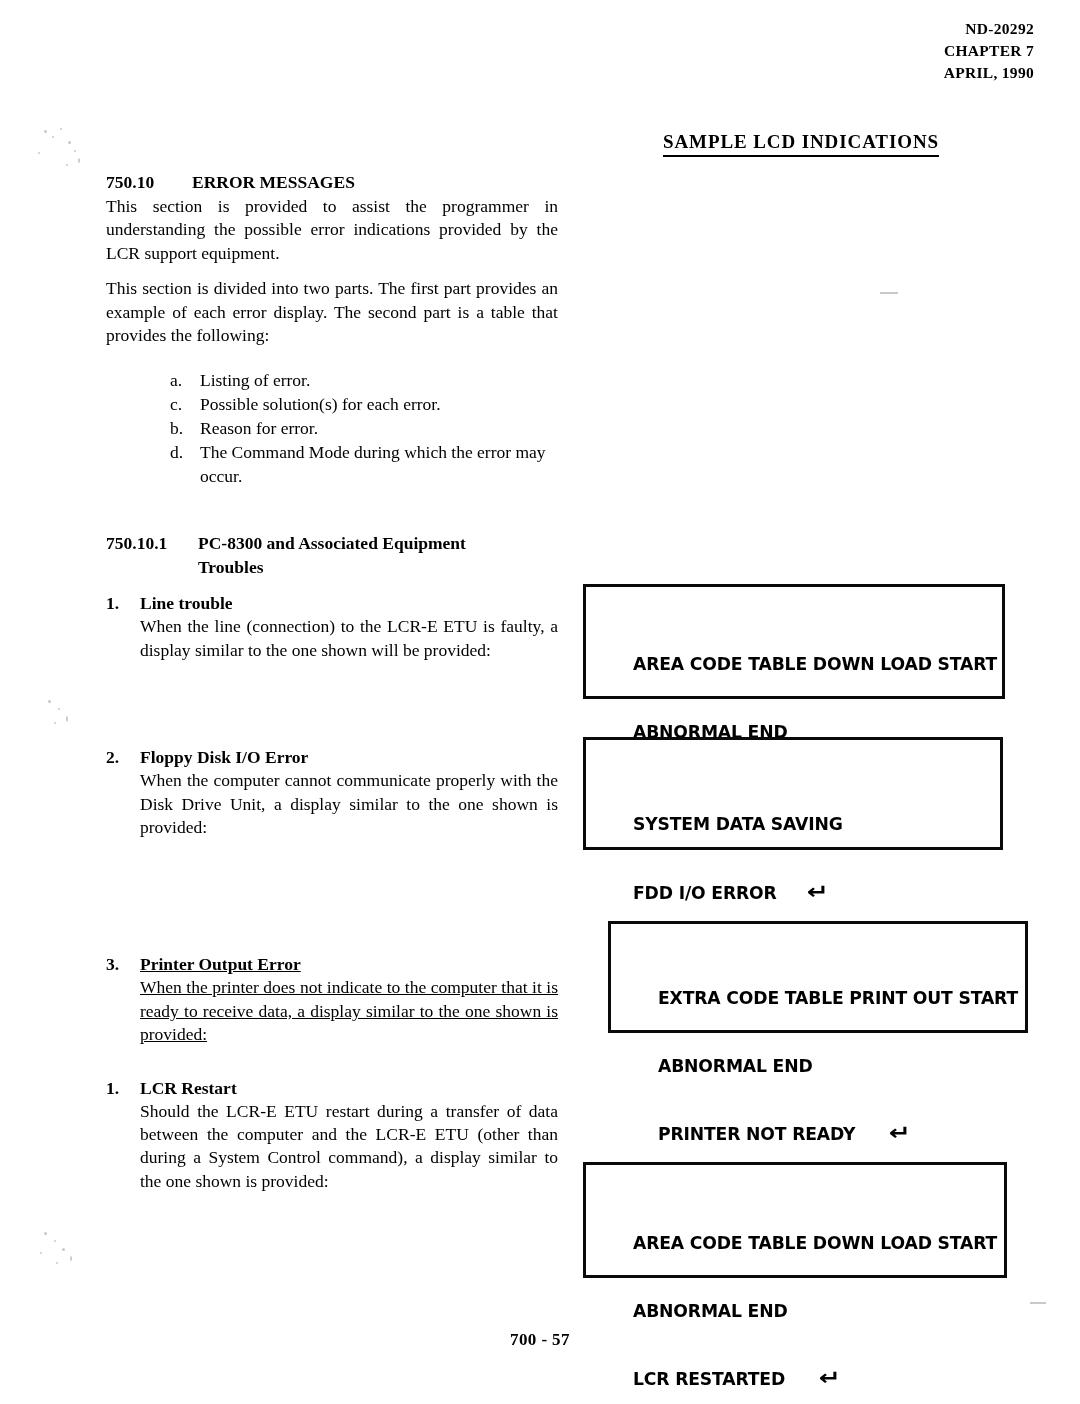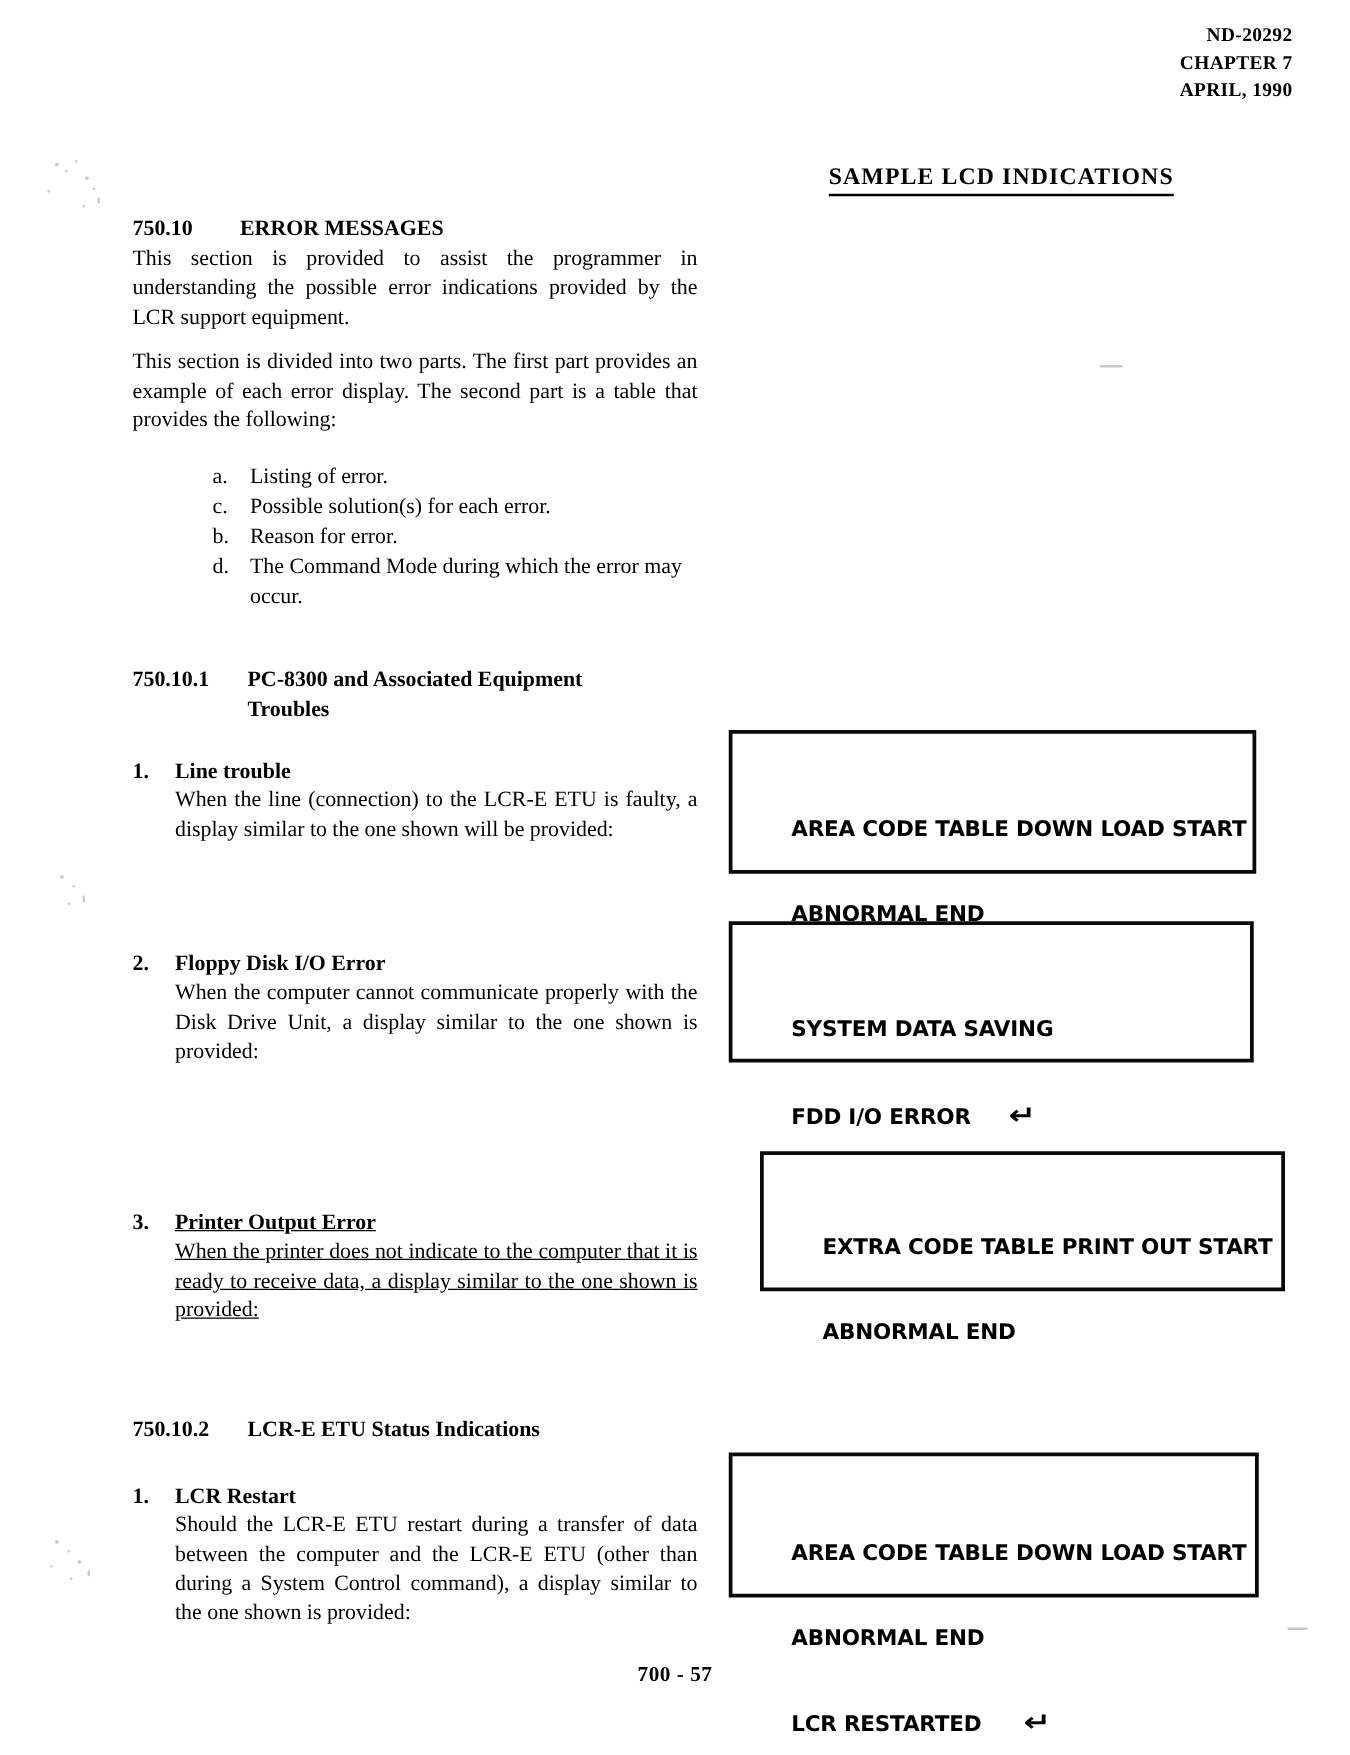--- a/index.html
+++ b/index.html
@@ -102,21 +102,21 @@
   }
   .subsec .stext {
     display: inline-block;
     width: 354px;
     vertical-align: top;
     text-align: justify;
   }
   .subsec .stext.nojust { text-align: left; }
 
   
-  .num-item { margin-top: 26px; }
+  .num-item { margin-top: 13px; }
   .num-item .item-head {
     font-weight: bold;
     font-size: 17.5px;
     line-height: 23px;
   }
   .num-item .item-head .inum { display: inline-block; width: 34px; }
   .num-item .item-body {
     margin-left: 34px;
     font-size: 17.5px;
     line-height: 23.4px;
@@ -227,23 +227,20 @@
   <div class="num-item" style="margin-top:84px;">
     <div class="item-head"><span class="inum">2.</span><span>Floppy Disk I/O Error</span></div>
     <div class="item-body">When the computer cannot communicate properly with the Disk Drive Unit, a display similar to the one shown is provided:</div>
   </div>
 
   <div class="num-item" style="margin-top:114px;text-decoration:underline;">
     <div class="item-head"><span class="inum">3.</span><span>Printer Output Error</span></div>
     <div class="item-body">When the printer does not indicate to the computer that it is ready to receive data, a display similar to the one shown is provided:</div>
   </div>
 
-  <div class="subsec" style="margin-top:72px;">
-    <span class="snum">750.10.2</span><span class="stext nojust">LCR-E ETU Status Indications</span>
-  </div>
 
   <div class="num-item" style="margin-top:30px;">
     <div class="item-head"><span class="inum">1.</span><span>LCR Restart</span></div>
     <div class="item-body">Should the LCR-E ETU restart during a transfer of data between the computer and the LCR-E ETU (other than during a System Control command), a display similar to the one shown is provided:</div>
   </div>
 
 </div>
 
 <div class="lcd-box" style="left:583px; top:584px; width:422px; height:115px;">
   <div class="lcd-lines" style="top:21px;">
@@ -257,20 +254,21 @@
   <div class="lcd-lines" style="top:28px;">
     <span class="lcd-line">SYSTEM DATA SAVING</span>
     <span class="lcd-line"><span>FDD I/O ERROR</span><span style="display:inline-block;width:32px;"></span><span class="ret-arrow">↵</span></span>
   </div>
 </div>
 
 <div class="lcd-box" style="left:608px; top:921px; width:420px; height:112px;">
   <div class="lcd-lines" style="top:18px;">
     <span class="lcd-line">EXTRA CODE TABLE PRINT OUT START</span>
     <span class="lcd-line">ABNORMAL END</span>
+    <span class="lcd-line"><span>PRINTER NOT READY</span><span style="display:inline-block;width:36px;"></span><span class="ret-arrow">↵</span></span>
   </div>
 </div>
 
 <div class="lcd-box" style="left:583px; top:1162px; width:424px; height:116px;">
   <div class="lcd-lines" style="top:22px;">
     <span class="lcd-line">AREA CODE TABLE DOWN LOAD START</span>
     <span class="lcd-line">ABNORMAL END</span>
     <span class="lcd-line"><span>LCR RESTARTED</span><span style="display:inline-block;width:36px;"></span><span class="ret-arrow">↵</span></span>
   </div>
 </div>

